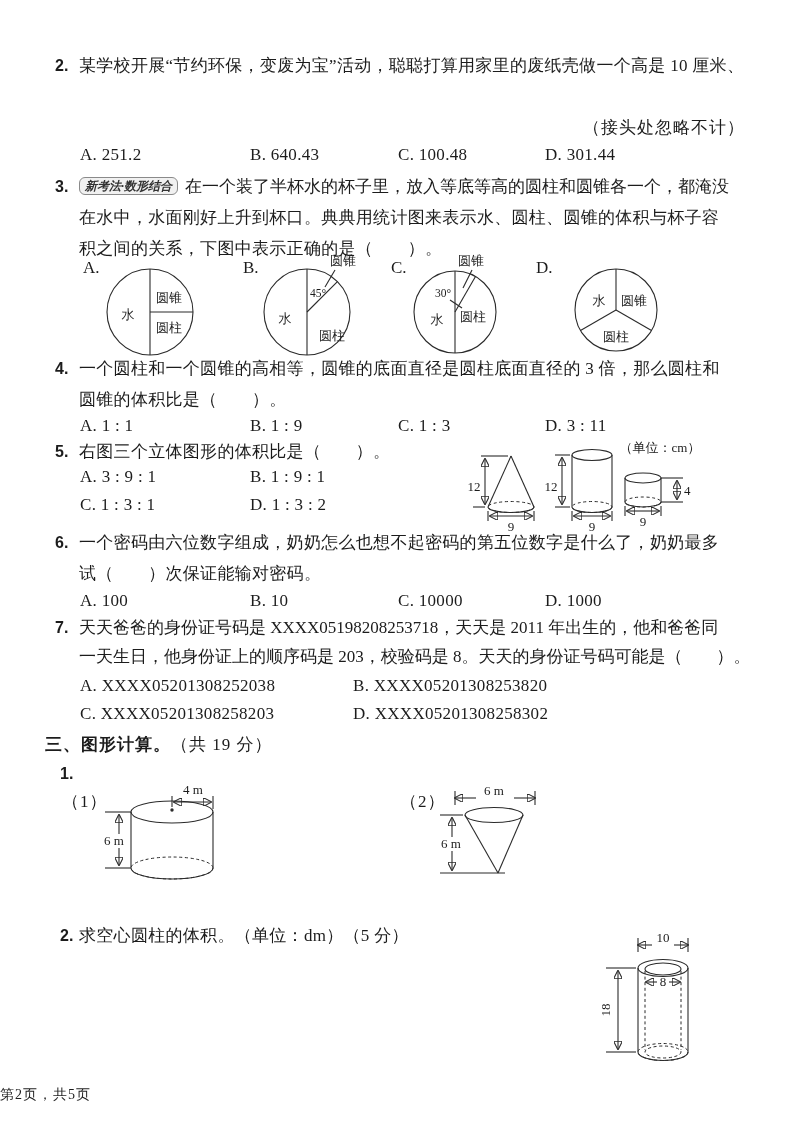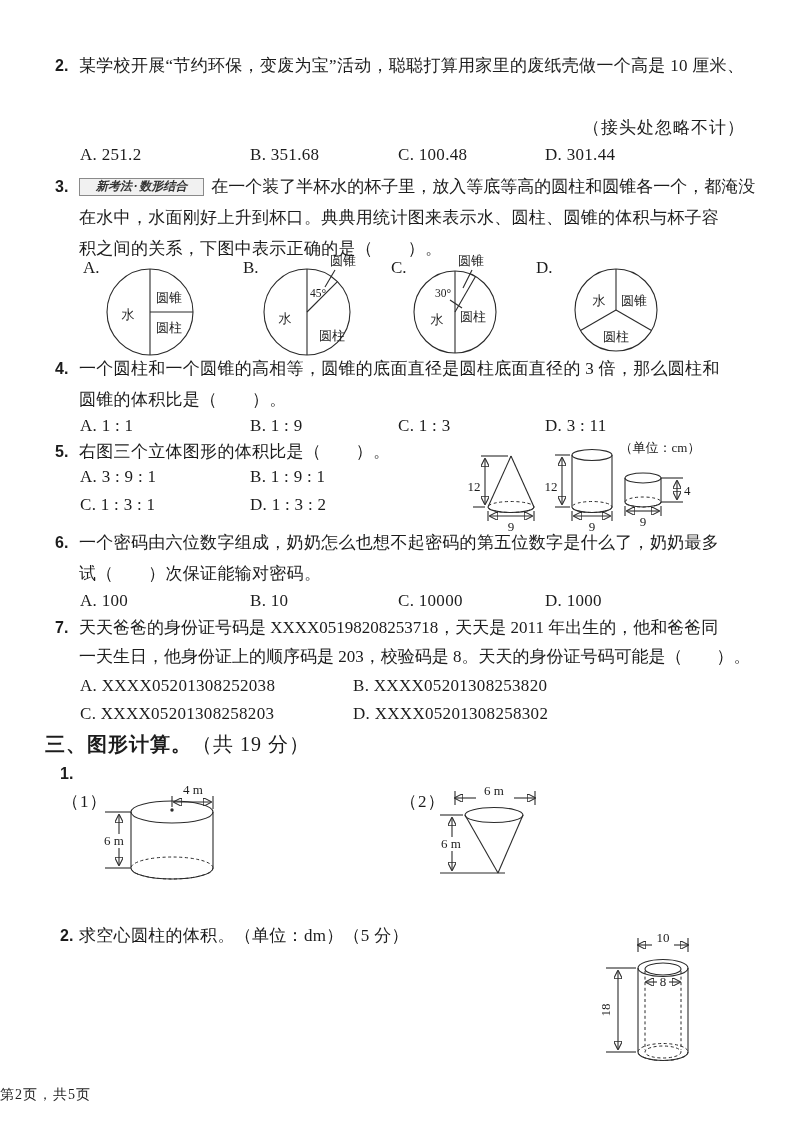--- a/index.html
+++ b/index.html
@@ -8,23 +8,23 @@
   .row{position:absolute;left:0;width:793px;line-height:27px;white-space:nowrap;}
   .txt{display:inline-block;padding-left:79px;letter-spacing:0.3px;}
   .txt.tight{letter-spacing:0;}
   .qnum{position:absolute;left:55px;top:0;font-family:"Liberation Sans","DejaVu Sans",sans-serif;
         font-weight:700;font-size:16px;}
   .snum{left:60px;}
   .noteline{position:absolute;right:48px;top:0;letter-spacing:1px;}
   .opt{position:absolute;top:0;white-space:nowrap;letter-spacing:0.3px;text-align:right;}
   .c1{left:80px}.c2{left:250px}.c3{left:398px}.c4{left:545px}.c3b{left:353px}
   .badge{display:inline-block;border:1px solid #8a8a8a;background:#f1f1f1;color:#333;
-         font-family:Liberation Mono, monospace;font-size:12px;font-style:italic;
-         font-weight:700;line-height:16px;padding:0 16px;margin-right:7px;vertical-align:2px;border-radius:0;}
-  .heading{font-family:"Liberation Sans","DejaVu Sans",sans-serif;font-weight:700;font-size:20px;
+         font-family:Liberation Serif, serif;font-size:12px;font-style:italic;
+         font-weight:700;line-height:16px;padding:0 5px;margin-right:7px;vertical-align:2px;border-radius:6px;}
+  .heading{font-family:"Liberation Sans","DejaVu Sans",sans-serif;font-weight:700;font-size:17px;
            padding-left:45px;letter-spacing:1px;}
   .hscore{font-weight:400;font-family:"Liberation Serif","DejaVu Serif",serif;letter-spacing:1px;}
   .pielabel{position:absolute;top:0;}
   .p1{left:83px}.p2{left:243px}.p3{left:391px}.p4{left:536px}
   .figlabel{position:absolute;top:0;letter-spacing:1px;}
   .footer{position:absolute;left:0;width:793px;top:1086px;text-align:left;font-size:14px;letter-spacing:1px;}
   svg{position:absolute;overflow:visible;}
   svg line,svg ellipse,svg circle,svg path{stroke:#2b2b2b;stroke-width:1.1;fill:none;}
   svg .dash{stroke-dasharray:3 2.6;stroke-width:1;}
   svg .dot{fill:#2b2b2b;stroke:none;}
@@ -40,21 +40,21 @@
 
   <div class="row" style="top:52px">
     <span class="qnum">2.</span>
     <span class="txt">某学校开展“节约环保，变废为宝”活动，聪聪打算用家里的废纸壳做一个高是 10 厘米、</span>
   </div>
   <div class="row" style="top:114px">
     <span class="noteline">（接头处忽略不计）</span>
   </div>
   <div class="row" style="top:141px">
     <span class="opt c1">A. 251.2</span>
-    <span class="opt c2">B. 351.68</span>
+    <span class="opt c2">B. 640.43</span>
     <span class="opt c3">C. 100.48</span>
     <span class="opt c4">D. 301.44</span>
   </div>
 
   <div class="row" style="top:173px">
     <span class="qnum">3.</span>
     <span class="txt tight">
       <span class="badge">新考法·数形结合</span><span>在一个装了半杯水的杯子里，放入等底等高的圆柱和圆锥各一个，都淹没</span>
     </span>
   </div>

